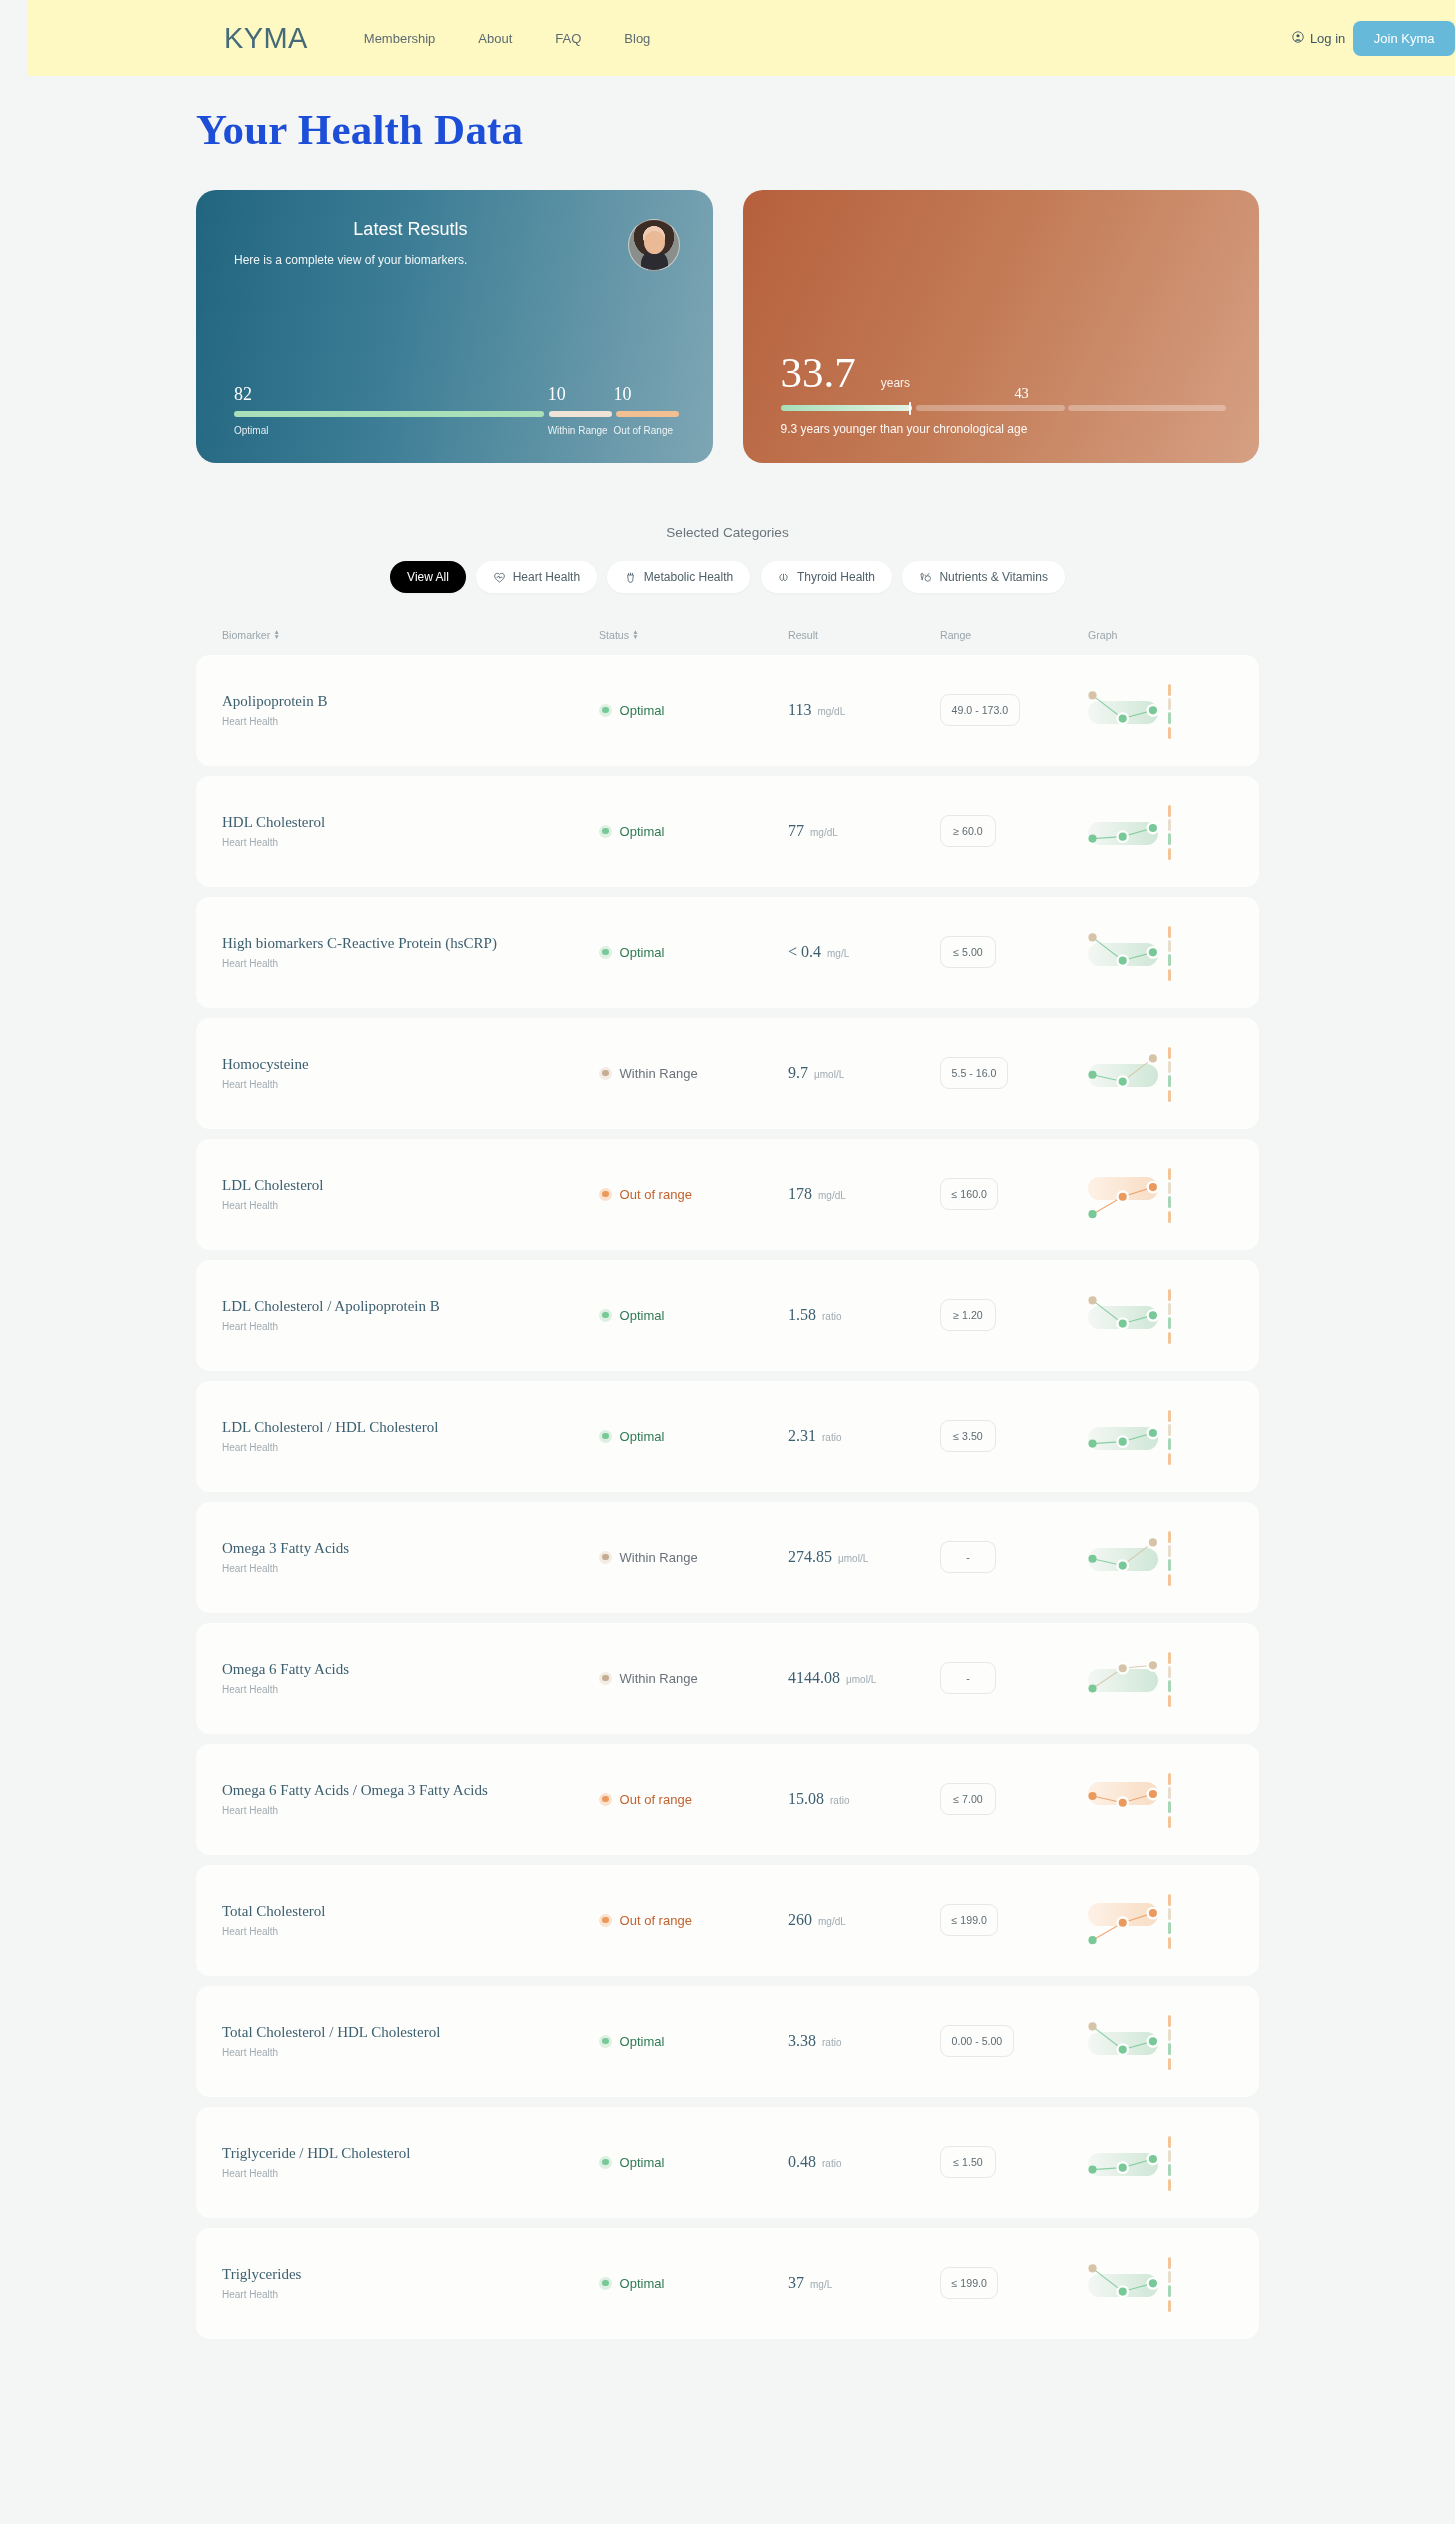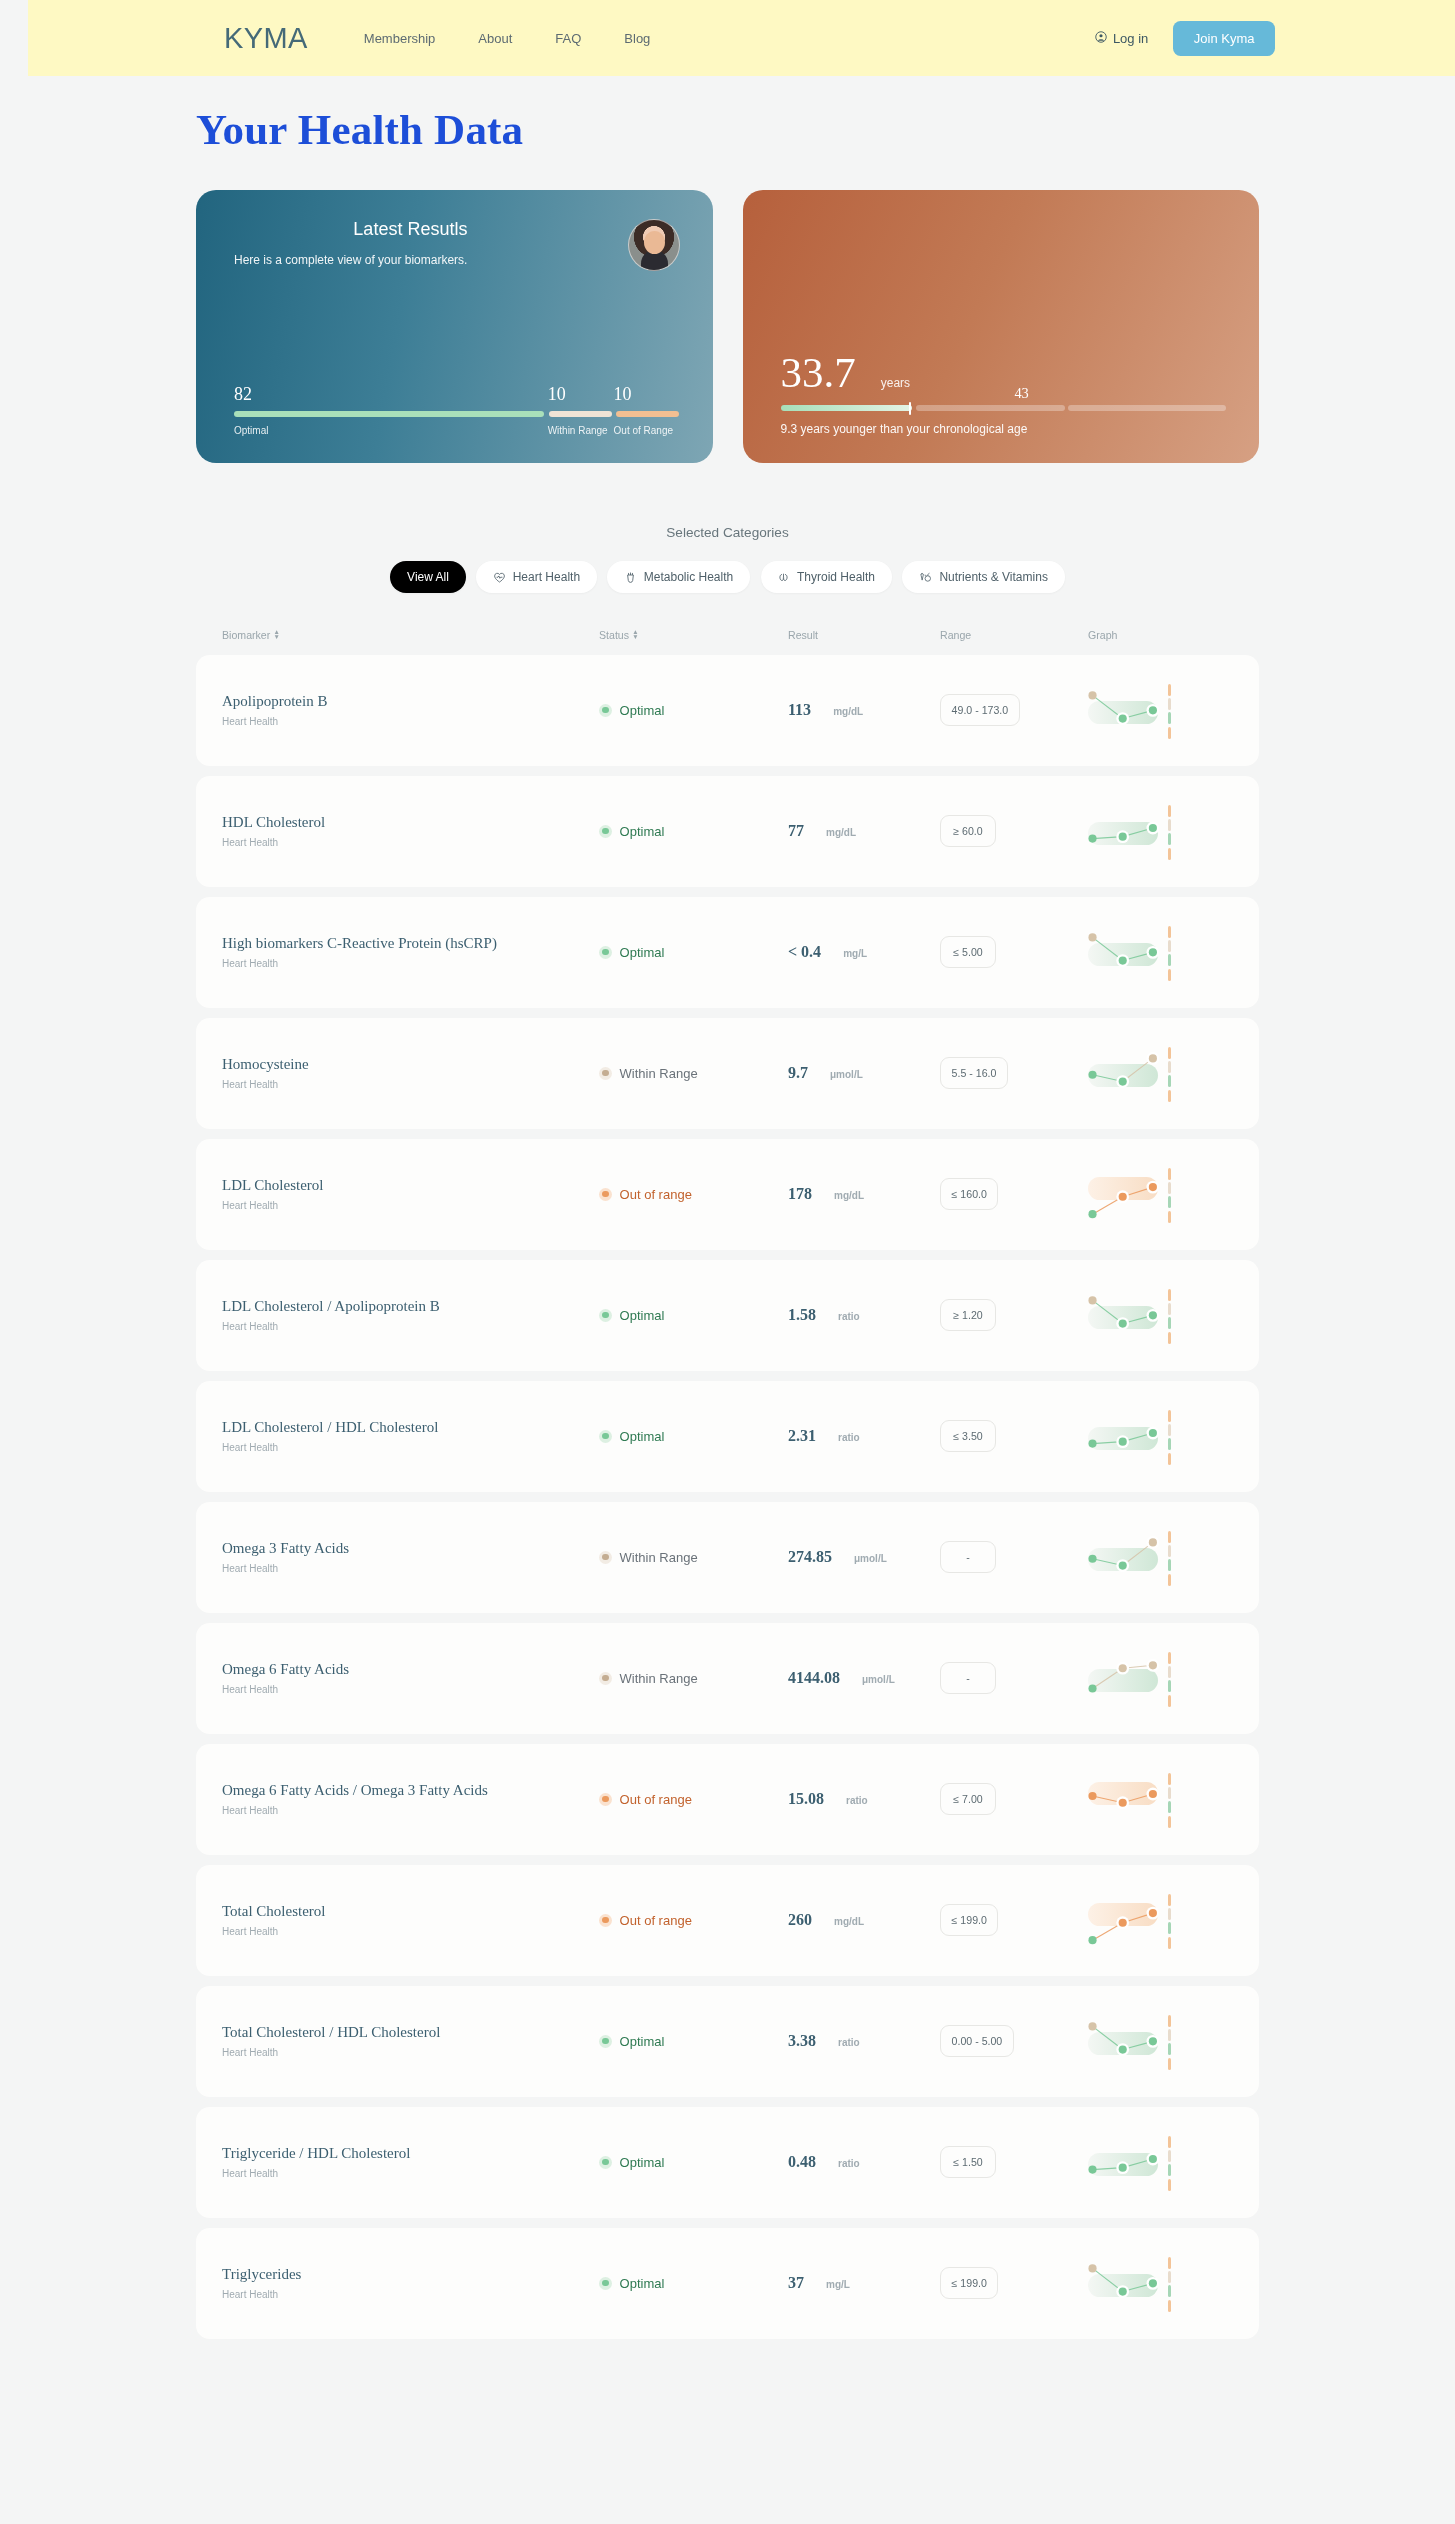--- a/index.html
+++ b/index.html
@@ -37,22 +37,21 @@
   .nav-link {
     font-size: 13px;
     color: #5d6b72;
     text-decoration: none;
     cursor: pointer;
   }
   .nav-right {
     margin-left: auto;
     display: flex;
     align-items: center;
-    gap: 25px;
-    padding-right: 180px;
+    gap: 8px;
   }
   .login {
     display: flex;
     align-items: center;
     gap: 6px;
     font-size: 13px;
     color: #3d5863;
     cursor: pointer;
   }
   .join-btn {
@@ -275,21 +274,21 @@
   .st-optimal  { color: #2f7a52; }
   .st-optimal  .dot-wrap { background: #ddf0e2; }
   .st-optimal  .dot { background: #79c897; }
   .st-within   { color: #6a7279; }
   .st-within   .dot-wrap { background: #f2ece4; }
   .st-within   .dot { background: #c4ad92; }
   .st-out      { color: #c2622d; }
   .st-out      .dot-wrap { background: #fae2cf; }
   .st-out      .dot { background: #eb9a5e; }
 
-  .result { display: flex; align-items: baseline; gap: 22px; font-weight: bold; }
+  .result { display: flex; align-items: baseline; gap: 6px; }
   .result-val {
     font-family: "Liberation Serif", serif;
     font-size: 16px;
     color: #3c5f70;
   }
   .result-unit { font-size: 10px; color: #a0abb1; }
 
   .range-chip {
     display: inline-flex;
     align-items: center;

